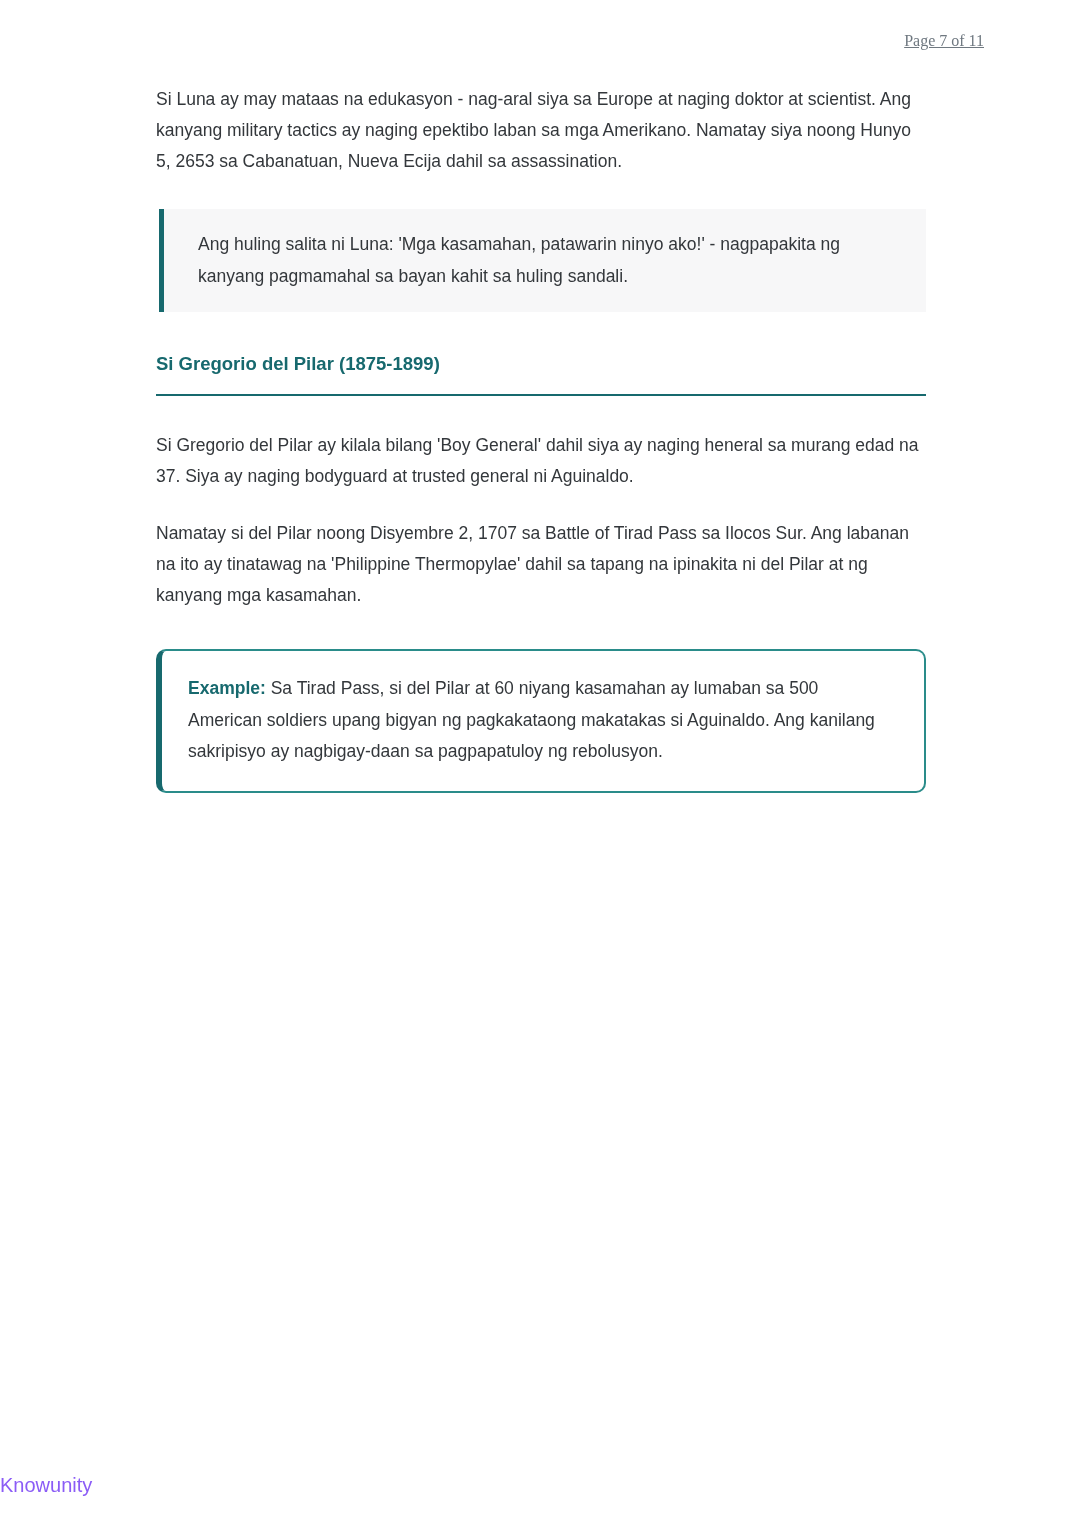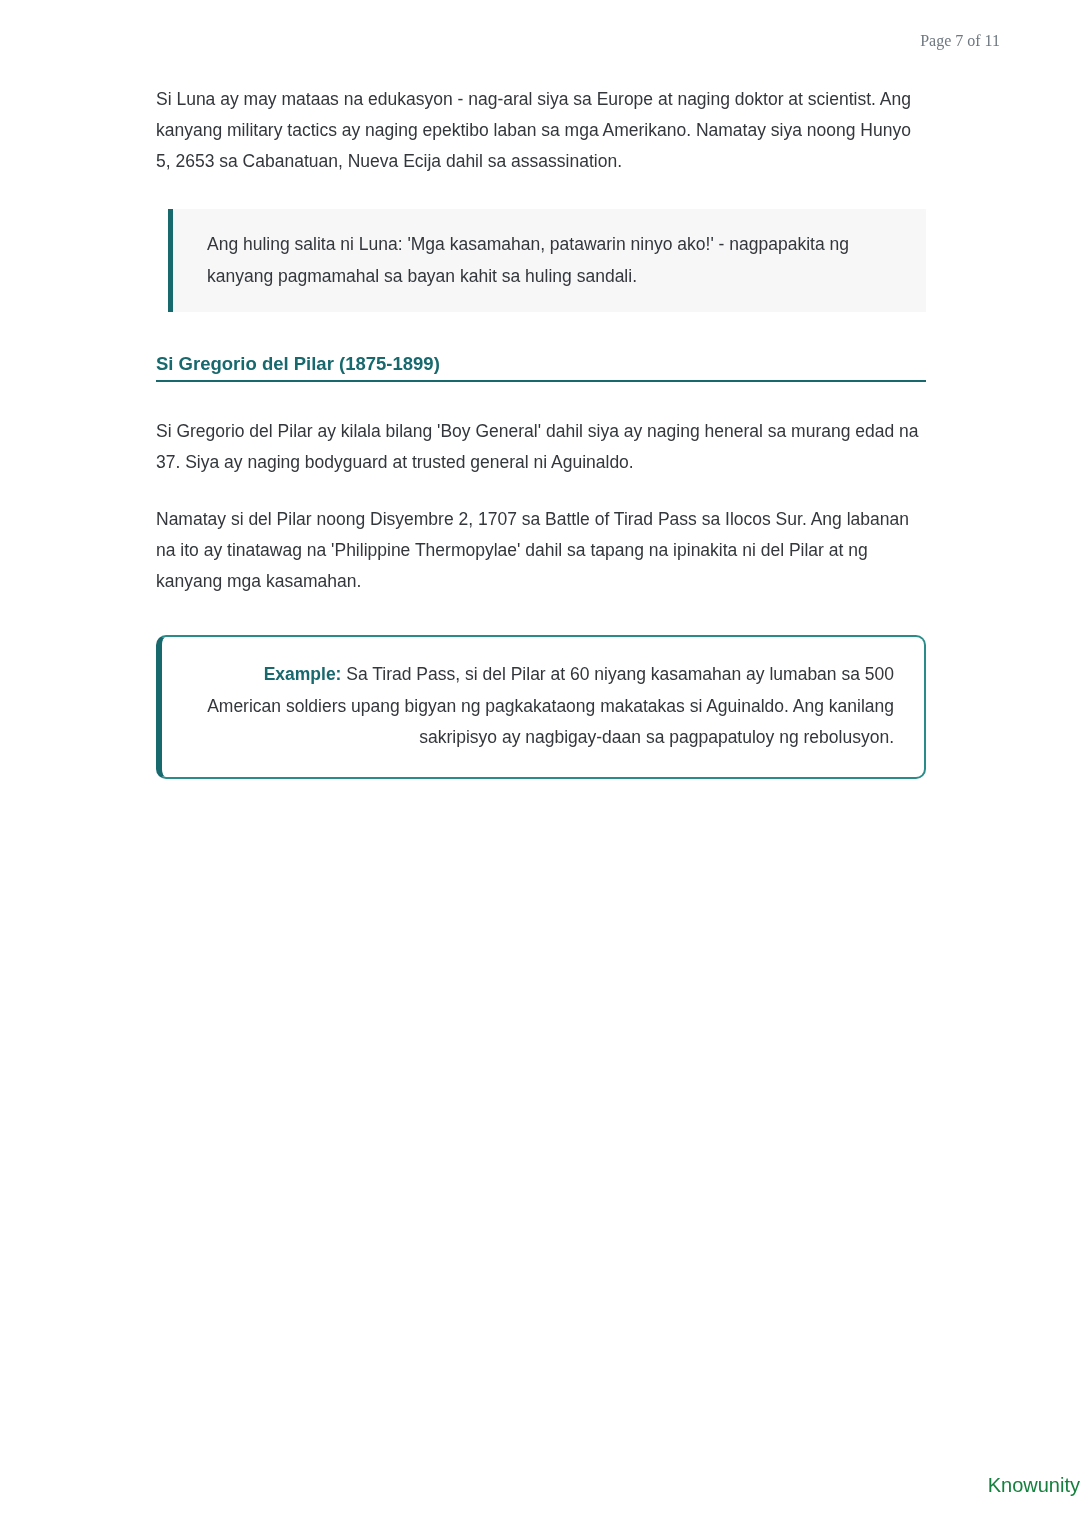--- a/index.html
+++ b/index.html
@@ -14,81 +14,81 @@
     position: relative;
     width: 1080px;
     height: 1527px;
     background: #ffffff;
     overflow: hidden;
   }
 
   .page-indicator {
     position: absolute;
     top: 32px;
-    right: 80px;
+    right: 96px;
     font-family: "Liberation Serif", serif;
     font-size: 16px;
     color: #6f7880;
+    text-decoration: underline;
   }
 
   .content {
     position: absolute;
     top: 84px;
     left: 156px;
     width: 770px;
     color: #33373b;
     font-size: 17.5px;
     line-height: 1.78;
   }
 
   .para {
     margin-bottom: 26px;
   }
 
   .quote-box {
-    margin: 32px 0 40px 12px;
+    margin: 32px 0 40px 3px;
     background: #f7f7f8;
     border-left: 5px solid #17696e;
     padding: 20px 28px 20px 34px;
     line-height: 1.78;
   }
 
   .section-heading {
     color: #17696e;
     font-size: 18.5px;
     font-weight: bold;
-    padding-bottom: 4px;
+    padding-bottom: 18px;
     border-bottom: 2px solid #17696e;
     margin-bottom: 34px;
     line-height: 1.3;
   }
 
   .example-box {
     margin-top: 38px;
     background: #ffffff;
     border: 2px solid #2a8c8a;
     border-left: 6px solid #17696e;
     border-radius: 10px;
     padding: 22px 30px 24px 26px;
     line-height: 1.78;
-    text-align: right;
   }
 
   .example-label {
     color: #17696e;
     font-weight: bold;
   }
 
   .footer {
     position: absolute;
     bottom: 30px;
     left: 0;
     width: 100%;
-    text-align: right;
-    color: #15803d;
+    text-align: left;
+    color: #8b5cf6;
     font-size: 20px;
   }
 </style>
 </head>
 <body>
 
 <div class="page">
 
   <div class="page-indicator">Page 7 of 11</div>
 

